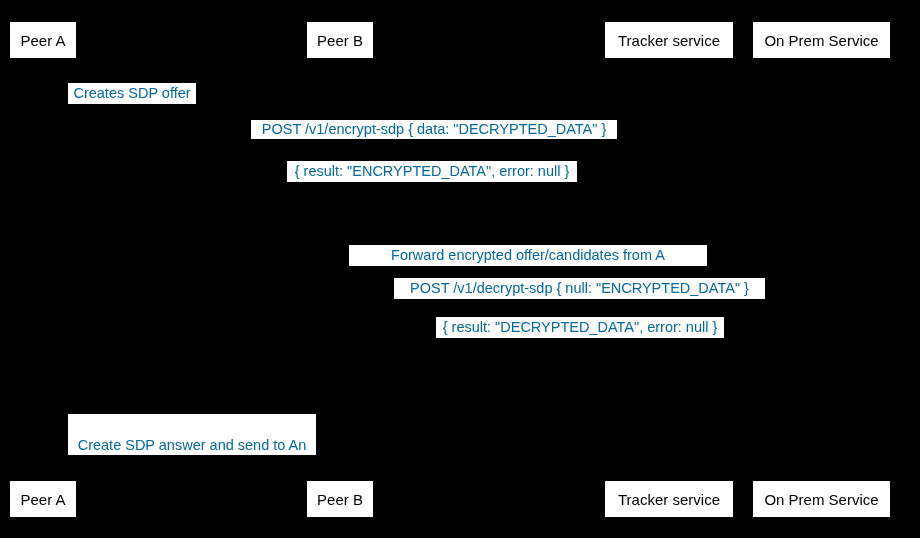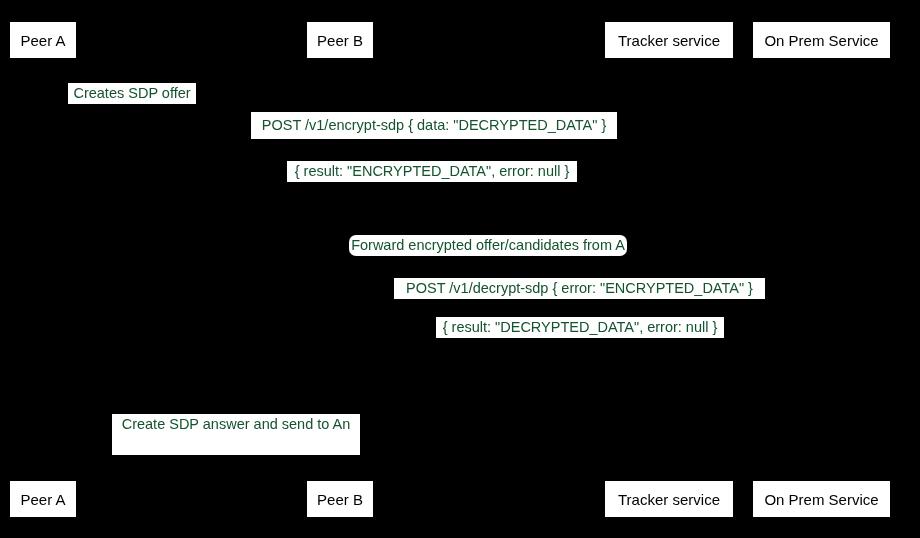--- a/index.html
+++ b/index.html
@@ -23,21 +23,21 @@
     line-height: 1;
     display: flex;
     align-items: center;
     justify-content: center;
     box-sizing: border-box;
     white-space: nowrap;
   }
   .msg-label {
     position: absolute;
     background: #ffffff;
-    color: #14532d;
+    color: #0369a1;
     font-size: 14.5px;
     line-height: 21px;
     display: flex;
     align-items: center;
     justify-content: center;
     box-sizing: border-box;
     white-space: pre;
     text-align: center;
     padding: 0 8px;
   }
@@ -64,43 +64,43 @@
   </div>
 
   <div class="lifeline-box" style="left:753px; top:22px; width:137px; height:36px;">
     <span>On Prem Service</span>
   </div>
 
   <div class="msg-label" style="left:68px; top:83px; width:128px; height:21px;">
     <span>Creates SDP offer</span>
   </div>
 
-  <div class="msg-label" style="left:251px; top:112px; width:366px; height:27px;">
+  <div class="msg-label" style="left:251px; top:120px; width:366px; height:19px;">
     <span>POST /v1/encrypt-sdp { data: "DECRYPTED_DATA" }</span>
   </div>
 
   <div class="msg-label" style="left:287px; top:161px; width:290px; height:21px;">
     <span>{ result: "ENCRYPTED_DATA", error: null }</span>
   </div>
 
 
-  <div class="msg-label" style="left:349px; top:235px; width:278px; height:21px;border-radius:7px;">
+  <div class="msg-label" style="left:349px; top:245px; width:358px; height:21px;">
     <span>Forward encrypted offer/candidates from A</span>
   </div>
 
   <div class="msg-label" style="left:394px; top:278px; width:371px; height:21px;">
-    <span>POST /v1/decrypt-sdp { error: "ENCRYPTED_DATA" }</span>
+    <span>POST /v1/decrypt-sdp { null: "ENCRYPTED_DATA" }</span>
   </div>
 
   <div class="msg-label" style="left:436px; top:317px; width:288px; height:21px;">
     <span>{ result: "DECRYPTED_DATA", error: null }</span>
   </div>
 
 
-  <div class="msg-label two-line" style="left:68px; top:414px; width:248px; height:41px; flex-direction:column; justify-content:space-between;margin-left:44px;">
+  <div class="msg-label two-line" style="left:68px; top:414px; width:248px; height:41px; flex-direction:column; justify-content:flex-end;">
     <span>Create SDP answer and send to An</span>
   </div>
 
   <div class="lifeline-box" style="left:10px; top:481px; width:66px; height:36px;">
     <span>Peer A</span>
   </div>
 
   <div class="lifeline-box" style="left:307px; top:481px; width:66px; height:36px;">
     <span>Peer B</span>
   </div>

